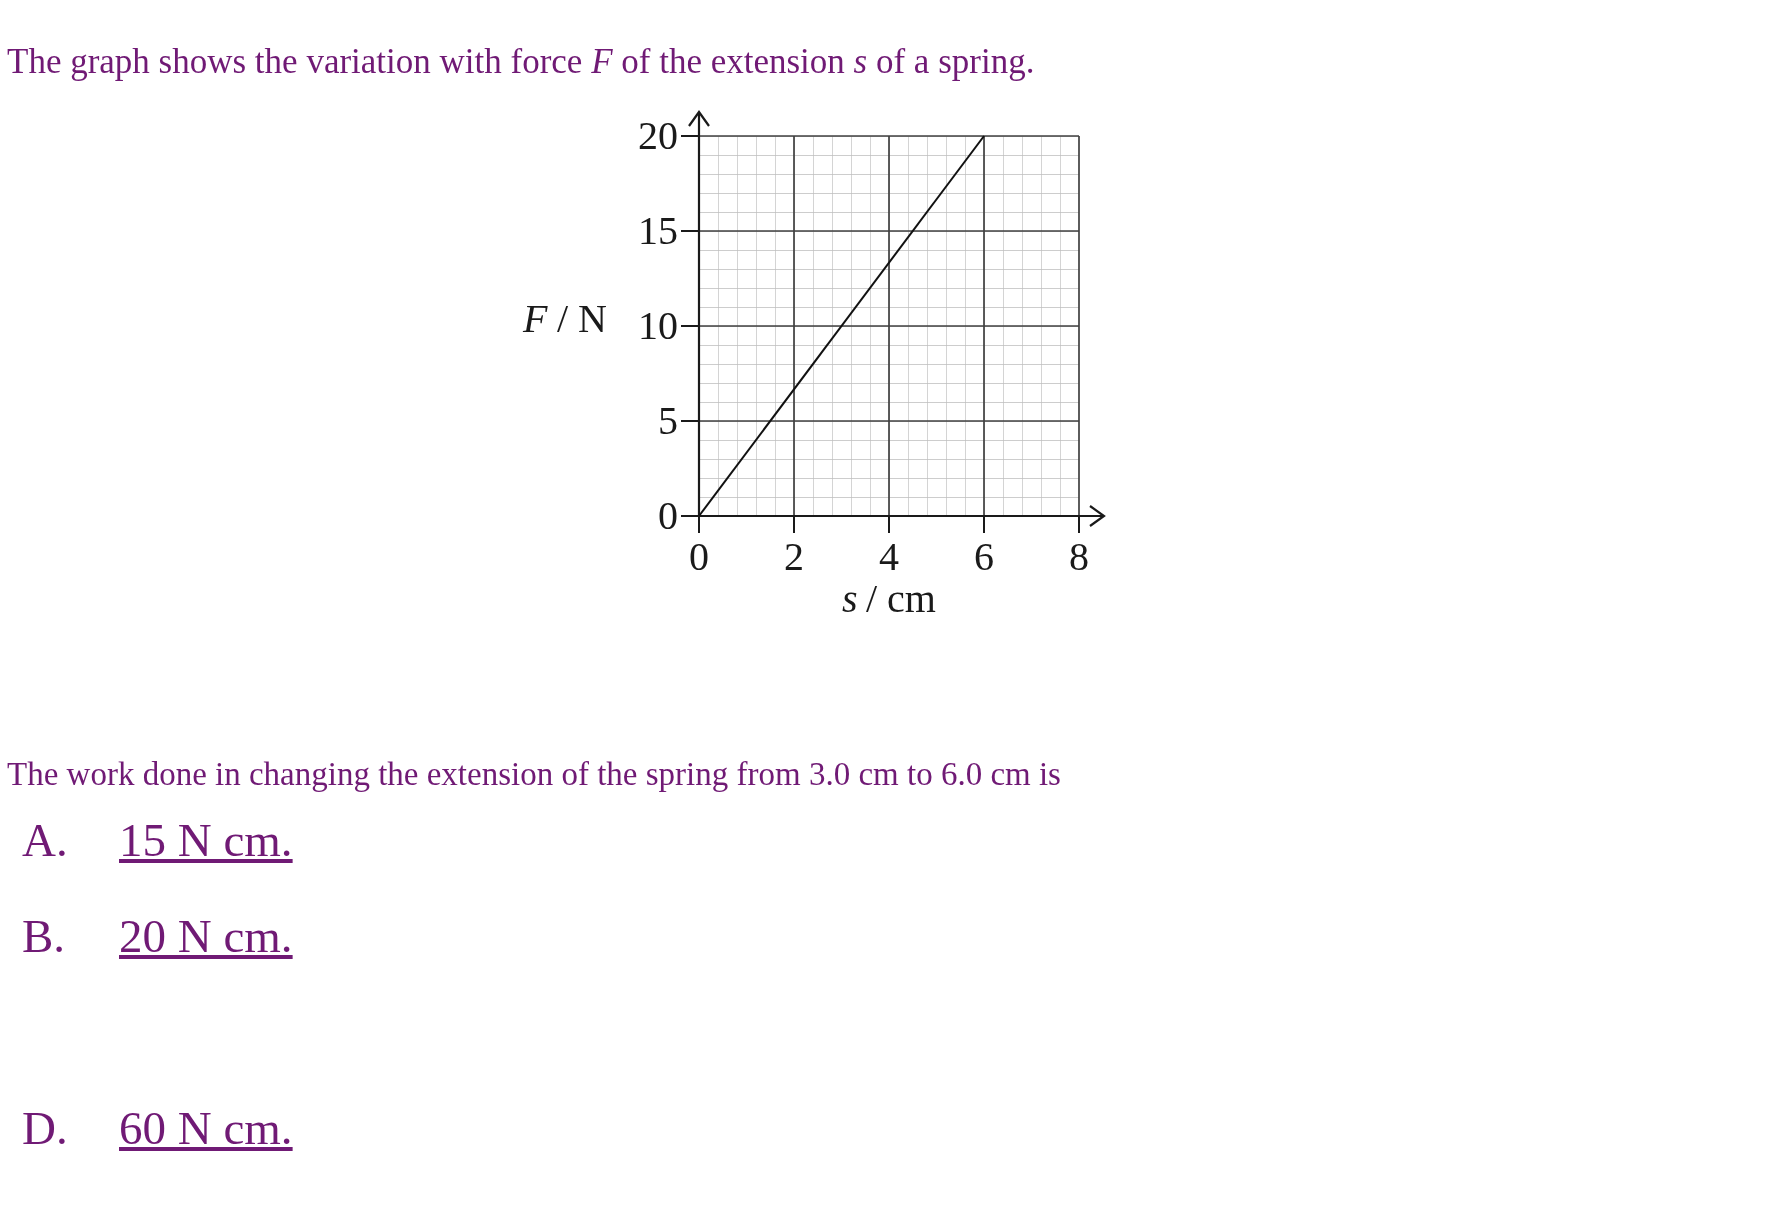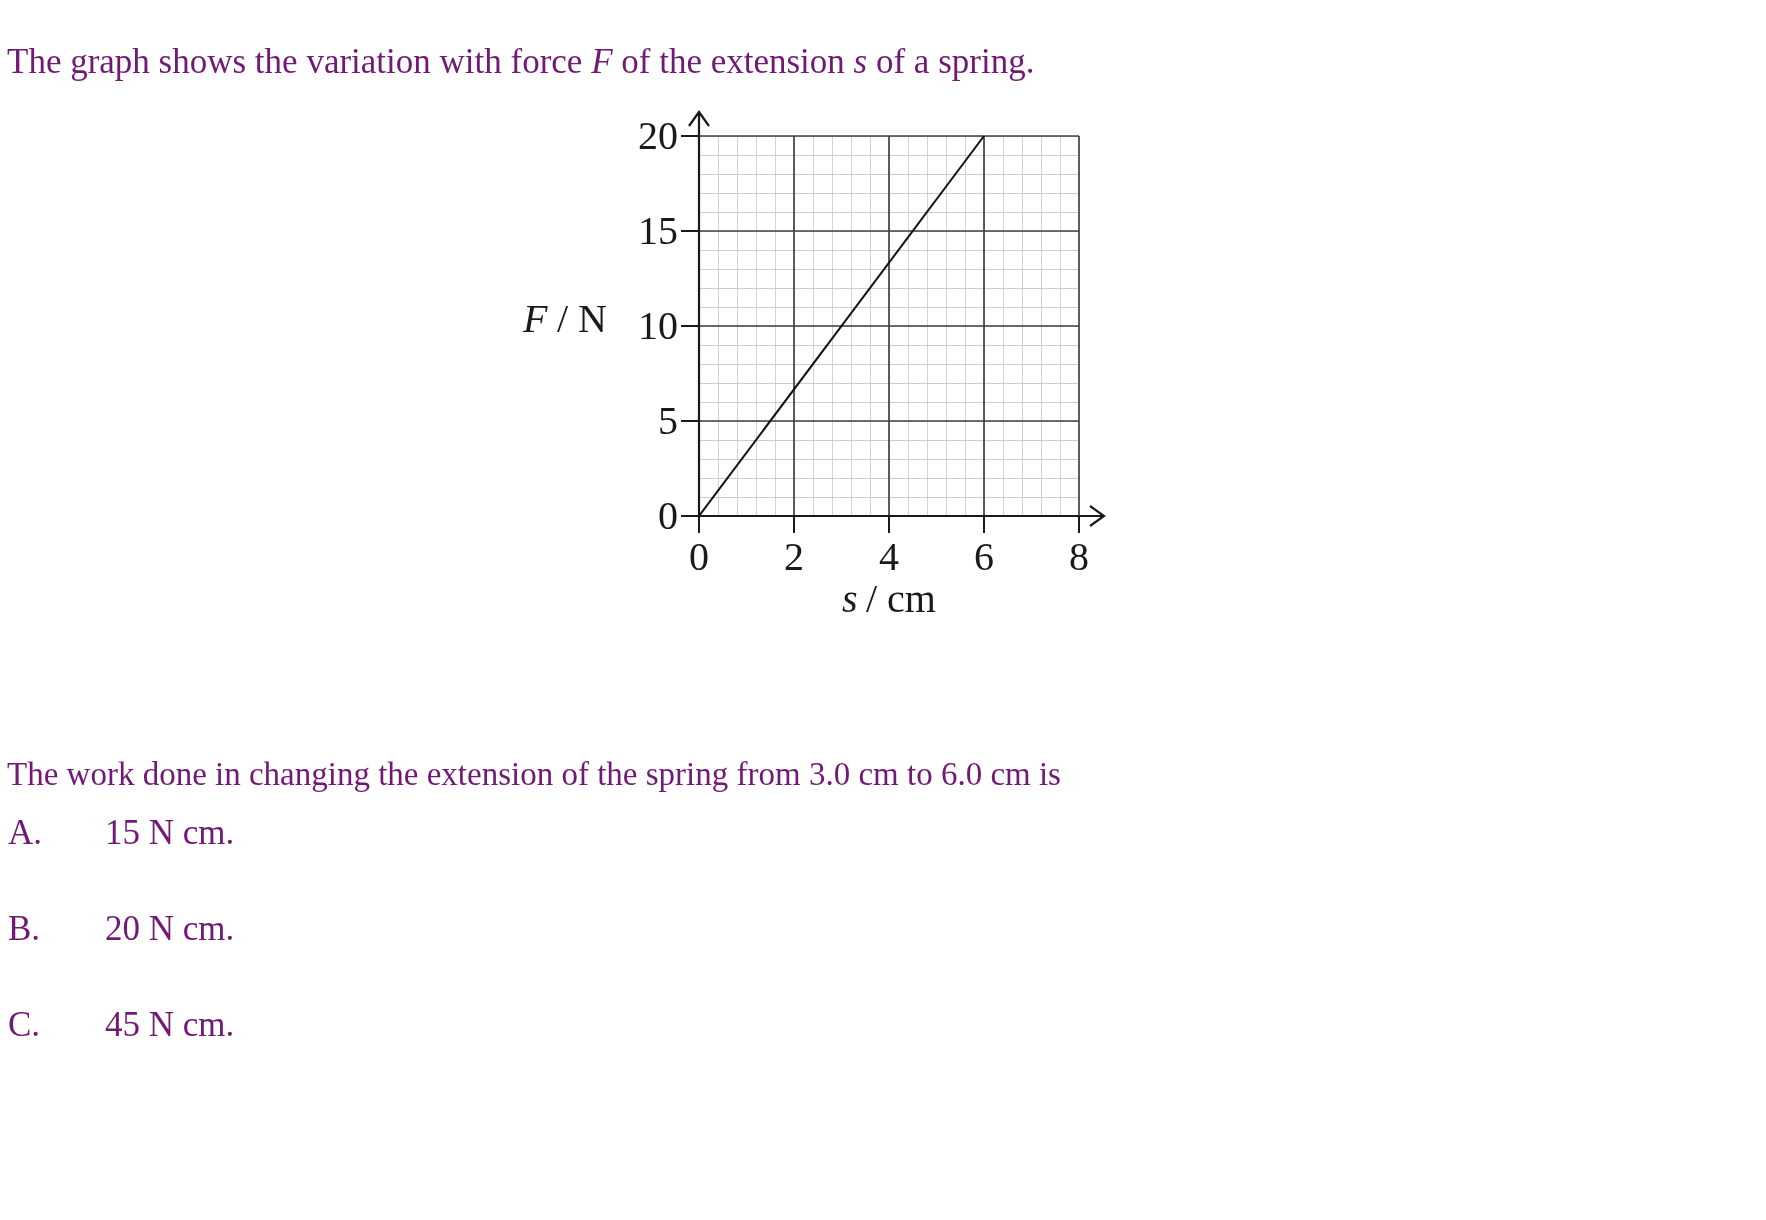--- a/index.html
+++ b/index.html
@@ -15,22 +15,22 @@
     position:absolute;left:7px;top:6px;
     font-size:35px;line-height:1.2;white-space:nowrap;
   }
   .q{
     position:absolute;left:7px;top:722px;
     font-size:33px;line-height:1.2;white-space:nowrap;
   }
   .it{font-style:italic;}
   .graph{position:absolute;left:440px;top:80px;}
   .opt{
-    position:absolute;left:8px;
-    font-size:35px;line-height:1.15;white-space:nowrap;
+    position:absolute;left:22px;
+    font-size:47px;line-height:1.15;white-space:nowrap;text-decoration:underline;
   }
   .opt .letter{display:inline-block;width:97px;}
   .svgtext{font-family:"Liberation Serif", serif;fill:#1a1a1a;}
 </style>
 </head>
 <body>
 
 <div class="page">
 
   <p class="intro"><span>The graph shows the variation with force </span><span class="it">F</span><span> of the extension </span><span class="it">s</span><span> of a spring.</span></p>
@@ -104,17 +104,17 @@
   </svg>
 
   <p class="q">The work done in changing the extension of the spring from 3.0 cm to 6.0 cm is</p>
 
   <div class="opt" style="top:813px">
     <span class="letter">A.</span><span>15 N cm.</span>
   </div>
   <div class="opt" style="top:909px">
     <span class="letter">B.</span><span>20 N cm.</span>
   </div>
-  <div class="opt" style="top:1005px">
-    <span class="letter">C.</span><span>45 N cm.</span>
+  <div class="opt" style="top:1101px">
+    <span class="letter">D.</span><span>60 N cm.</span>
   </div>
 
 </div>
 
 </body></html>

